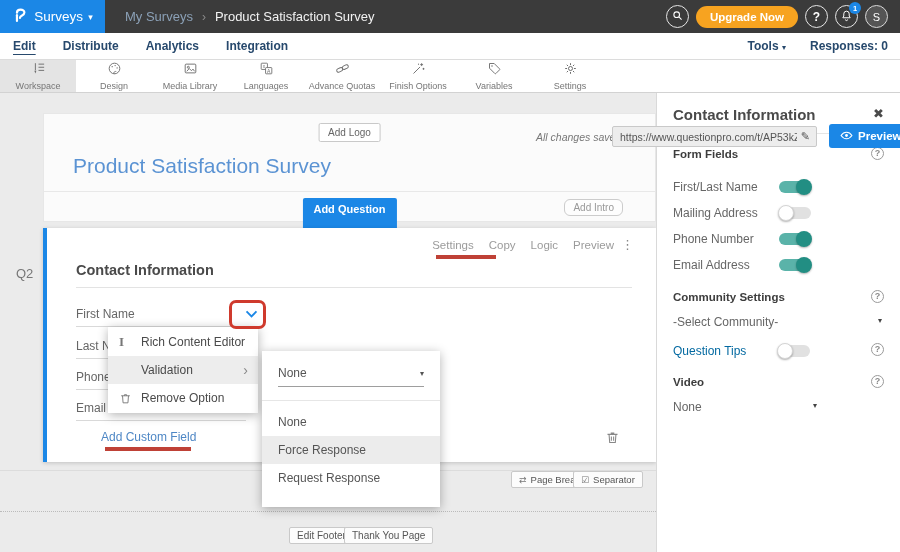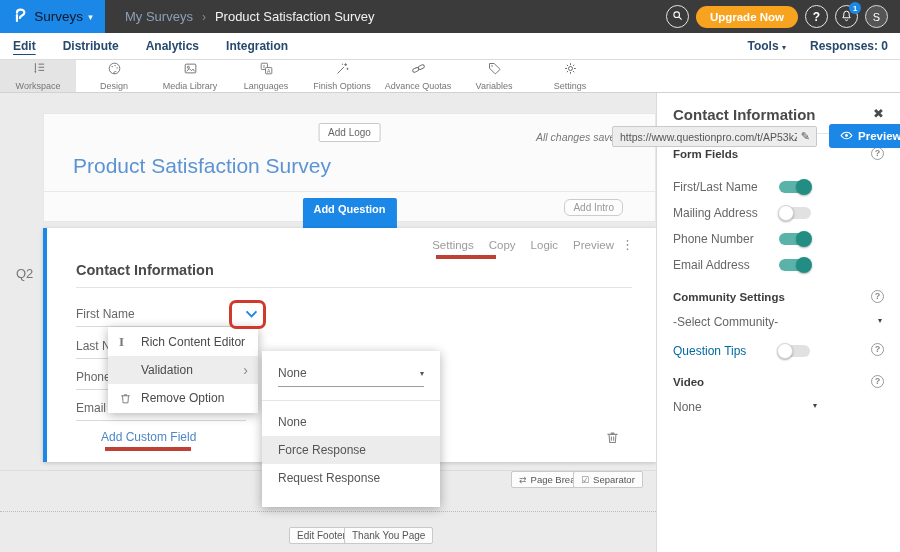--- a/index.html
+++ b/index.html
@@ -2,21 +2,21 @@
 <html><head>
 <meta charset="utf-8">
 <style>
   * { margin:0; padding:0; box-sizing:border-box; }
   html,body { width:900px; height:552px; font-family:"Liberation Sans","DejaVu Sans",sans-serif; }
   .stage { position:relative; width:900px; height:552px; background:#ebebeb; overflow:hidden; }
 
   
   .topbar { position:absolute; left:0; top:0; width:900px; height:33px; background:#3b3b3b; display:flex; align-items:center; z-index:20; }
   .logo-area { width:105px; height:33px; background:#1b87e6; display:flex; align-items:center; justify-content:center; gap:5px; cursor:pointer; }
-  .logo-area .app-label { color:#0f172a; font-size:13.5px; font-weight:500; }
+  .logo-area .app-label { color:#ffffff; font-size:13.5px; font-weight:500; }
   .caret-w { color:#fff; font-size:9px; }
   .breadcrumb { display:flex; align-items:center; gap:9px; margin-left:20px; }
   .bc-parent { color:#8ba0b6; font-size:13px; cursor:pointer; }
   .bc-sep { color:#8a8a8a; font-size:12px; }
   .bc-current { color:#f2f2f2; font-size:13px; }
   .topbar-right { margin-left:auto; display:flex; align-items:center; gap:7px; margin-right:12px; }
   .circle-btn { width:23px; height:23px; border:1.5px solid #e6e6e6; border-radius:50%; display:flex; align-items:center; justify-content:center; color:#fff; font-size:12px; font-weight:bold; cursor:pointer; position:relative; }
   .upgrade-btn { height:22px; background:#f7a320; border-radius:11px; color:#fff; font-size:11.5px; font-weight:bold; display:flex; align-items:center; padding:0 14px; cursor:pointer; }
   .badge { position:absolute; top:-4px; right:-4px; width:12px; height:12px; background:#1b87e6; border-radius:50%; color:#fff; font-size:7.5px; font-weight:bold; display:flex; align-items:center; justify-content:center; }
   .avatar { width:23px; height:23px; border-radius:50%; background:#555; border:1.5px solid #d8d8d8; color:#fff; font-size:11px; display:flex; align-items:center; justify-content:center; cursor:pointer; }
@@ -203,33 +203,33 @@
       <span><svg viewBox="0 0 24 24" fill="none" stroke="#6e6e6e" stroke-width="1.4">
             <rect x="3.5" y="3.5" width="10" height="10" rx="1"></rect>
             <rect x="10.5" y="10.5" width="10" height="10" rx="1" fill="#fff"></rect>
             <text x="6" y="11" font-size="7.5" fill="#6e6e6e" stroke="none">x</text>
             <text x="12.8" y="18.6" font-size="8" fill="#6e6e6e" stroke="none">A</text>
           </svg></span>
       <span class="tl">Languages</span>
     </div>
     <div class="tool-item">
       <span><svg viewBox="0 0 24 24" fill="none" stroke="#6e6e6e" stroke-width="1.5">
+            <rect x="2.5" y="11.5" width="10" height="5.5" rx="2.75" transform="rotate(-25 7.5 14.25)"></rect>
+            <rect x="11.5" y="7" width="10" height="5.5" rx="2.75" transform="rotate(-25 16.5 9.75)"></rect>
+          </svg></span>
+      <span class="tl">Advance Quotas</span>
+    </div>
+    <div class="tool-item">
+      <span><svg viewBox="0 0 24 24" fill="none" stroke="#6e6e6e" stroke-width="1.5">
             <line x1="4" y1="20" x2="14.5" y2="9.5"></line>
             <path d="M17 3.5v4.6M14.7 5.8h4.6"></path>
             <path d="M20 11v3M18.5 12.5h3"></path>
             <circle cx="12" cy="5" r=".9" fill="#6e6e6e" stroke="none"></circle>
           </svg></span>
       <span class="tl">Finish Options</span>
-    </div>
-    <div class="tool-item">
-      <span><svg viewBox="0 0 24 24" fill="none" stroke="#6e6e6e" stroke-width="1.5">
-            <rect x="2.5" y="11.5" width="10" height="5.5" rx="2.75" transform="rotate(-25 7.5 14.25)"></rect>
-            <rect x="11.5" y="7" width="10" height="5.5" rx="2.75" transform="rotate(-25 16.5 9.75)"></rect>
-          </svg></span>
-      <span class="tl">Advance Quotas</span>
     </div>
     <div class="tool-item">
       <span><svg viewBox="0 0 24 24" fill="none" stroke="#6e6e6e" stroke-width="1.5">
             <path d="M4 4h7.5l8.5 8.5a1.2 1.2 0 0 1 0 1.7l-5.8 5.8a1.2 1.2 0 0 1-1.7 0L4 11.5z"></path>
             <circle cx="8" cy="8" r="1.2" fill="#6e6e6e" stroke="none"></circle>
           </svg></span>
       <span class="tl">Variables</span>
     </div>
     <div class="tool-item">
       <span><svg viewBox="0 0 24 24" fill="none" stroke="#6e6e6e" stroke-width="1.6">

